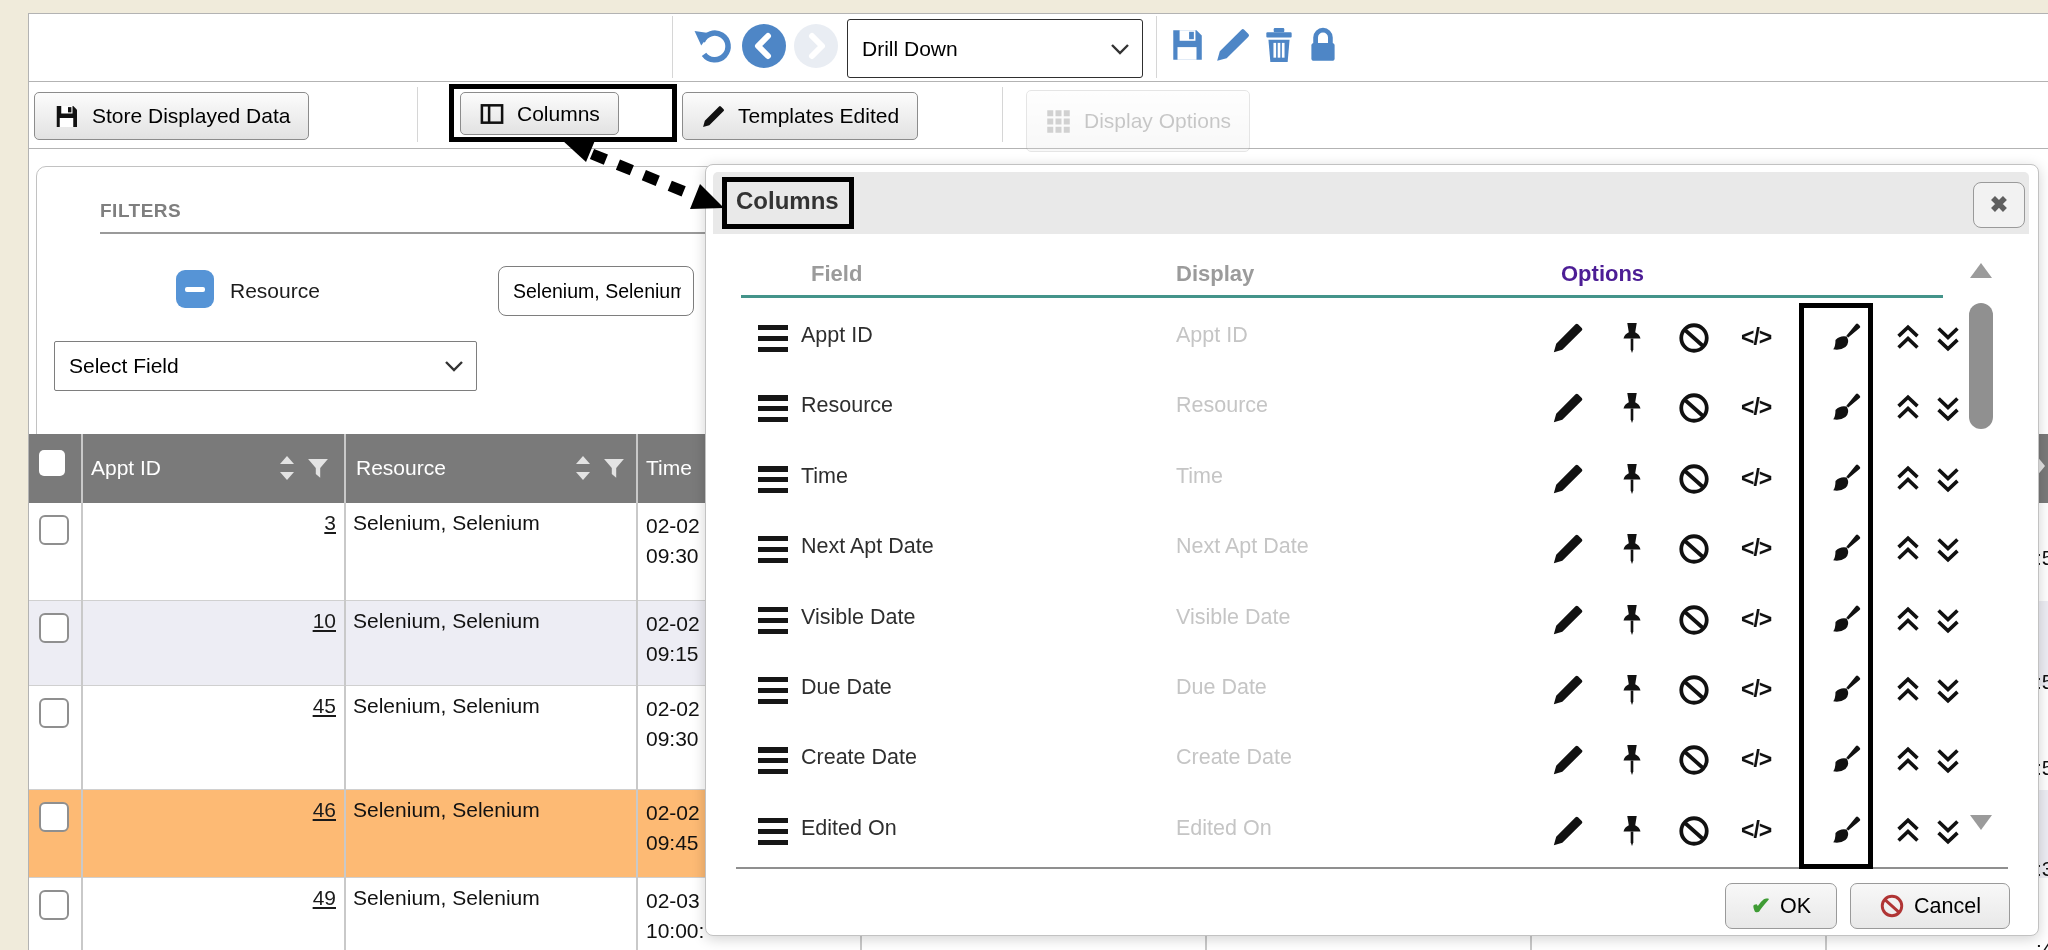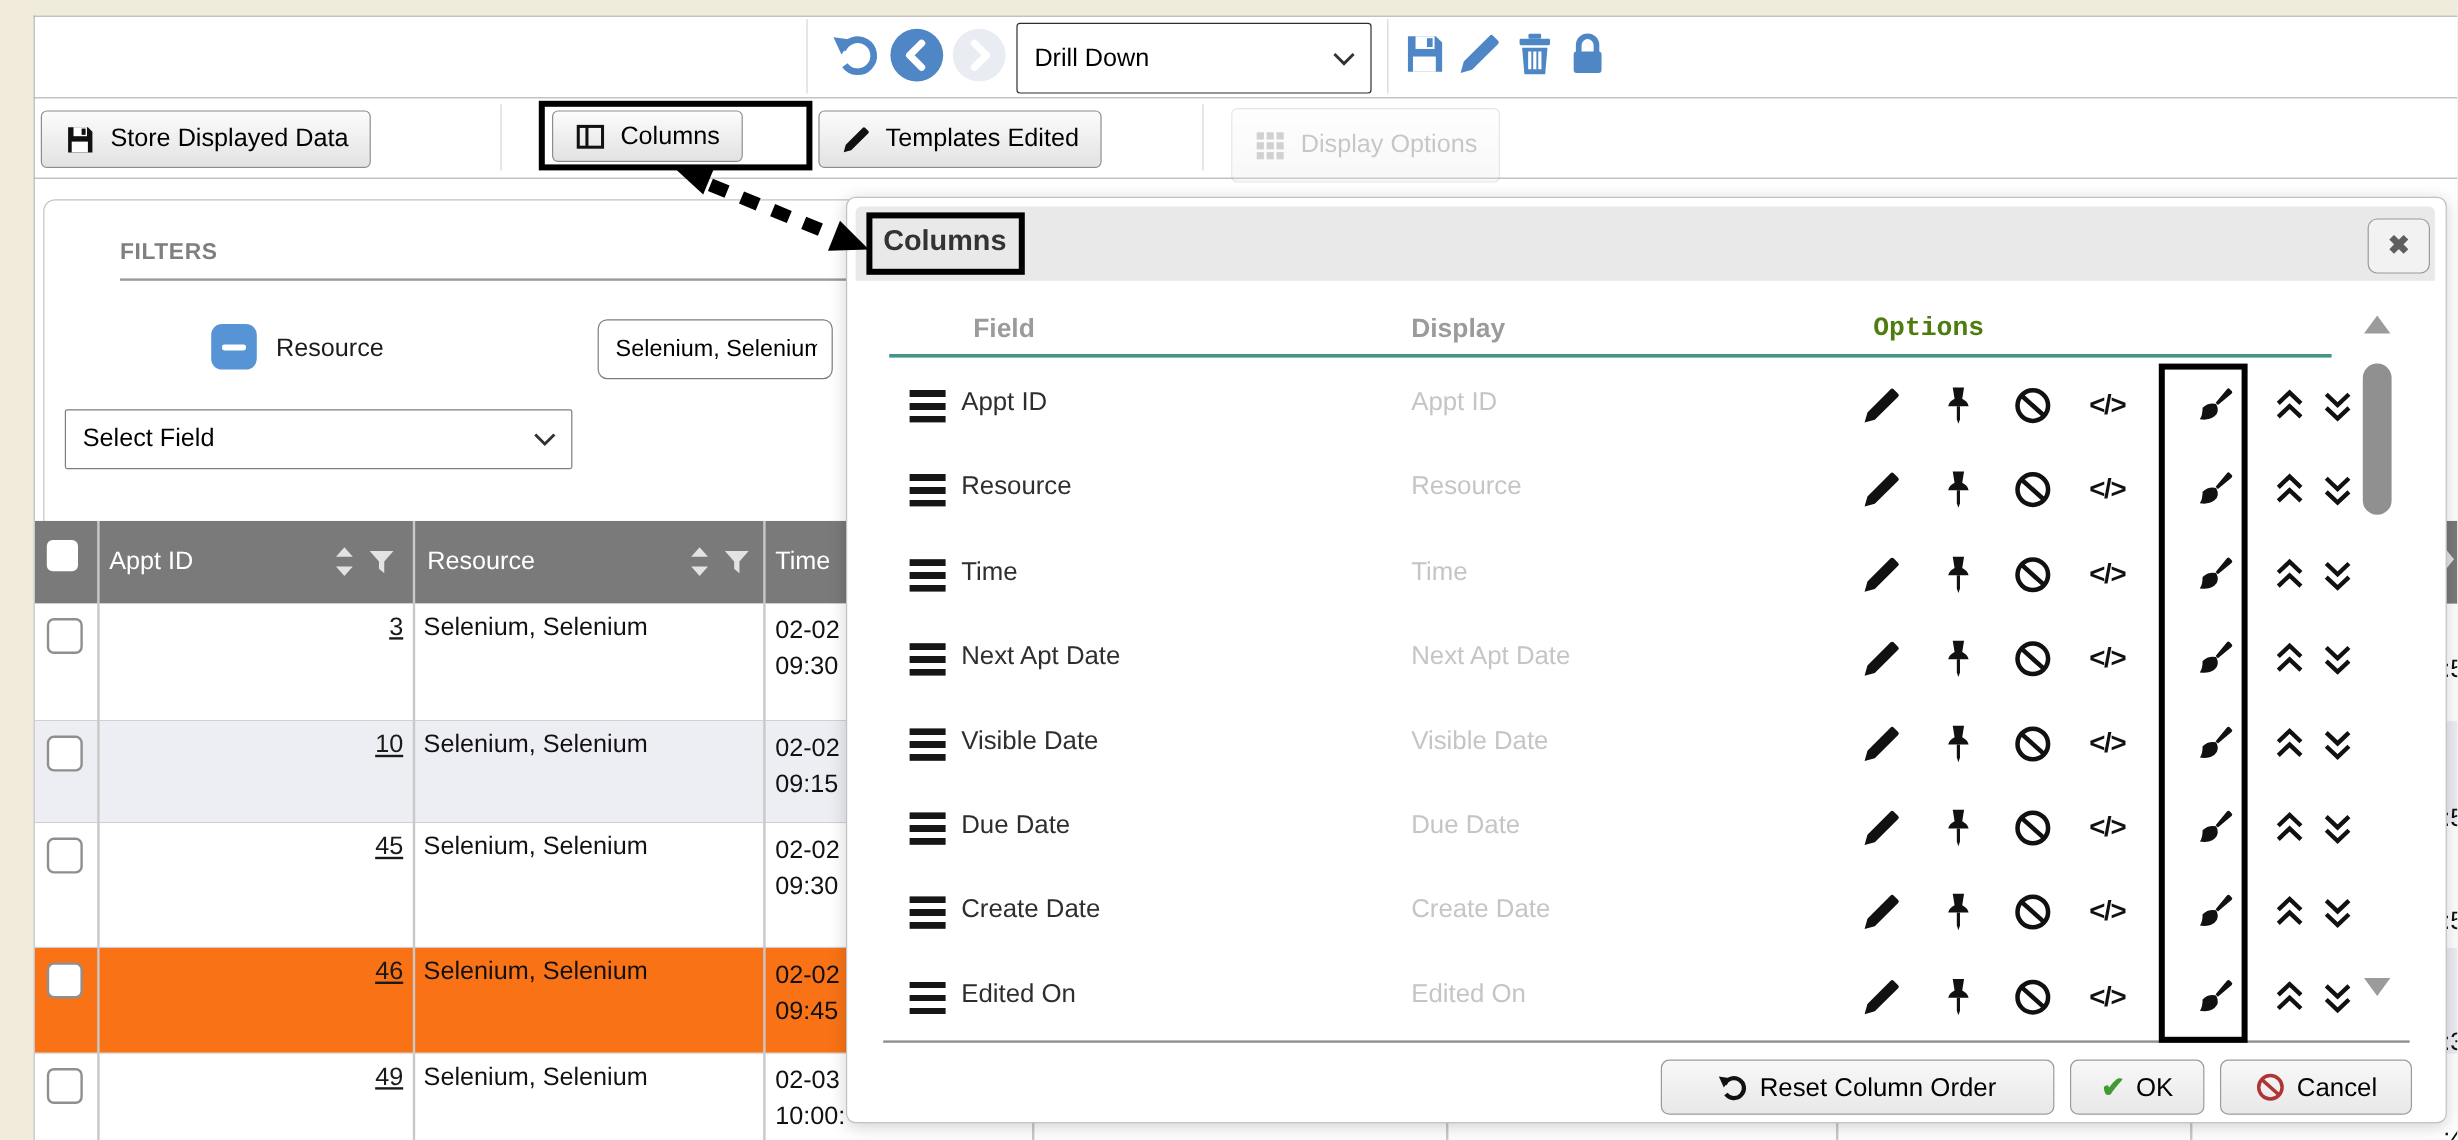--- a/index.html
+++ b/index.html
@@ -16,21 +16,21 @@
   .circle{position:absolute;width:44px;height:44px;border-radius:50%;display:flex;align-items:center;justify-content:center;}
   
   #appt-clip{position:absolute;left:29px;top:434px;width:676px;height:516px;overflow:hidden;background:#fff;}
   .appt-head{position:absolute;left:0;top:0;width:676px;height:69px;background:#7a7a7a;color:#fff;font-size:21px;}
   .colsep{position:absolute;top:0;bottom:0;width:2px;background:#c9c9c9;}
   .appt-body{position:absolute;left:0;top:69px;width:676px;}
   .appt-row{position:relative;width:676px;border-bottom:1px solid #d0d0d0;box-sizing:border-box;background:#fff;}
   .appt-row:nth-child(1){height:98px;}
   .appt-row:nth-child(2){height:85px;background:#ededf4;}
   .appt-row:nth-child(3){height:104px;}
-  .appt-row:nth-child(4){height:88px;background:#f97316;}
+  .appt-row:nth-child(4){height:88px;background:#fdba74;}
   .appt-row:nth-child(5){height:72px;border-bottom:none;}
   .cb{position:absolute;left:10px;top:12px;width:26px;height:26px;background:#fff;border:2px solid #8f8f8f;border-radius:6px;}
   .aid{position:absolute;left:52px;top:8px;width:255px;text-align:right;font-size:21px;color:#1a1a1a;text-decoration:underline;}
   .ares{position:absolute;left:324px;top:8px;font-size:21px;color:#111;}
   .atime{position:absolute;left:617px;top:8px;width:59px;font-size:21px;color:#111;line-height:30px;overflow:hidden;white-space:nowrap;}
   
   #right-strip{position:absolute;left:2036px;top:434px;width:12px;height:516px;overflow:hidden;background:#fff;}
   .frag{position:absolute;left:0;font-size:21px;color:#111;white-space:nowrap;}
   .frag-host .frag:nth-child(1){top:112px}.frag-host .frag:nth-child(2){top:236px}
   .frag-host .frag:nth-child(3){top:322px}.frag-host .frag:nth-child(4){top:423px}
@@ -348,21 +348,21 @@
   <div id="dialog">
     <div class="abs" style="left:7px;top:7px;width:1316px;height:62px;background:#e9e9e9;border-radius:5px 5px 0 0;"></div>
     <span class="abs" style="left:30px;top:22px;font-size:24px;font-weight:700;color:#333;z-index:61;">Columns</span>
     <div class="annot" style="left:16px;top:12px;width:132px;height:52px;"></div>
     <div class="abs" style="left:1267px;top:17px;width:52px;height:46px;background:#f2f2f2;border:1px solid #9a9a9a;border-radius:8px;display:flex;align-items:center;justify-content:center;box-sizing:border-box;">
       <span style="font-size:22px;font-weight:700;color:#5f5f5f;">✖</span>
     </div>
 
     <span class="abs" style="left:105px;top:96px;font-size:22px;font-weight:700;color:#9b9b9b;">Field</span>
     <span class="abs" style="left:470px;top:96px;font-size:22px;font-weight:700;color:#9b9b9b;">Display</span>
-    <span class="abs" style="left:855px;top:96px;font-size:22px;font-weight:700;color:#4d7c0f;font-family:Liberation Mono, monospace;">Options</span>
+    <span class="abs" style="left:855px;top:96px;font-size:22px;font-weight:700;color:#4c1d95;">Options</span>
     <div class="abs" style="left:35px;top:130px;width:1202px;height:3px;background:#44948a;"></div>
 
     <div class="abs" style="left:35px;top:138px;width:1240px;">
 
         <div class="dlg-row">
           <span class="drag"></span>
           <span class="fld">Appt ID</span>
           <span class="dsp">Appt ID</span>
           <span class="ic" style="left:810px">
             <svg>
@@ -661,28 +661,20 @@
     <div class="annot" style="left:1093px;top:138px;width:74px;height:566px;"></div>
 
     <div class="abs" style="left:1262px;top:98px;width:26px;height:572px;">
       <div class="tri-up" style="margin:0 auto;"></div>
       <div class="abs" style="left:1px;top:40px;width:24px;height:126px;background:#909090;border-radius:13px;"></div>
       <div class="tri-dn" style="position:absolute;left:2px;top:552px;"></div>
     </div>
 
     <div class="abs" style="left:30px;top:702px;width:1272px;height:2px;background:#8f8f8f;"></div>
 
-    <div class="fbtn" style="left:678px;width:328px;">
-      <span style="color:#111;">
-          <svg width="25" height="25" style="display:block;">
-            <use href="#i-undo"></use>
-          </svg>
-        </span>
-      <span>Reset Column Order</span>
-    </div>
     <div class="fbtn" style="left:1019px;width:112px;">
       <span style="color:#3f9c35;font-size:24px;font-weight:700;">✔</span>
       <span>OK</span>
     </div>
     <div class="fbtn" style="left:1144px;width:160px;">
       <span style="color:#b03434;">
           <svg width="26" height="26" style="display:block;">
             <use href="#i-ban"></use>
           </svg>
         </span>

